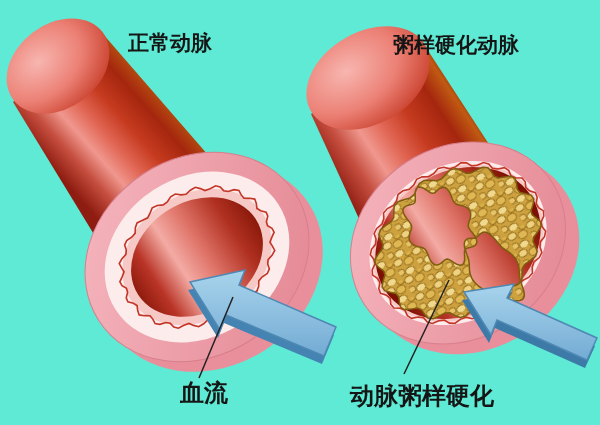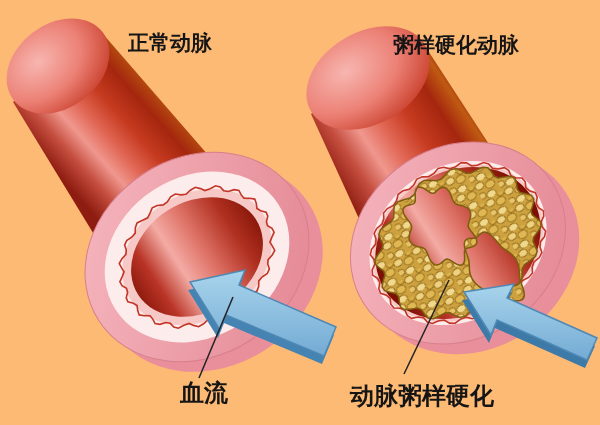--- a/index.html
+++ b/index.html
@@ -1,16 +1,16 @@
 <!DOCTYPE html>
 <html><head>
 <meta charset="utf-8">
 <style>
   html,body{margin:0;padding:0;background:#ffffff;}
-  .stage{position:relative;width:600px;height:425px;background:#fdba74;overflow:hidden;
+  .stage{position:relative;width:600px;height:425px;background:#5eead4;overflow:hidden;
          font-family:"Liberation Serif", serif;}
   svg text{font-family:"Liberation Serif", serif;font-weight:bold;fill:#151515;}
   .title-text{font-size:21px;}
   .caption-text{font-size:24px;}
 </style>
 </head>
 <body>
 
 <div class="stage">
 <svg width="600" height="425" viewBox="0 0 600 425">

